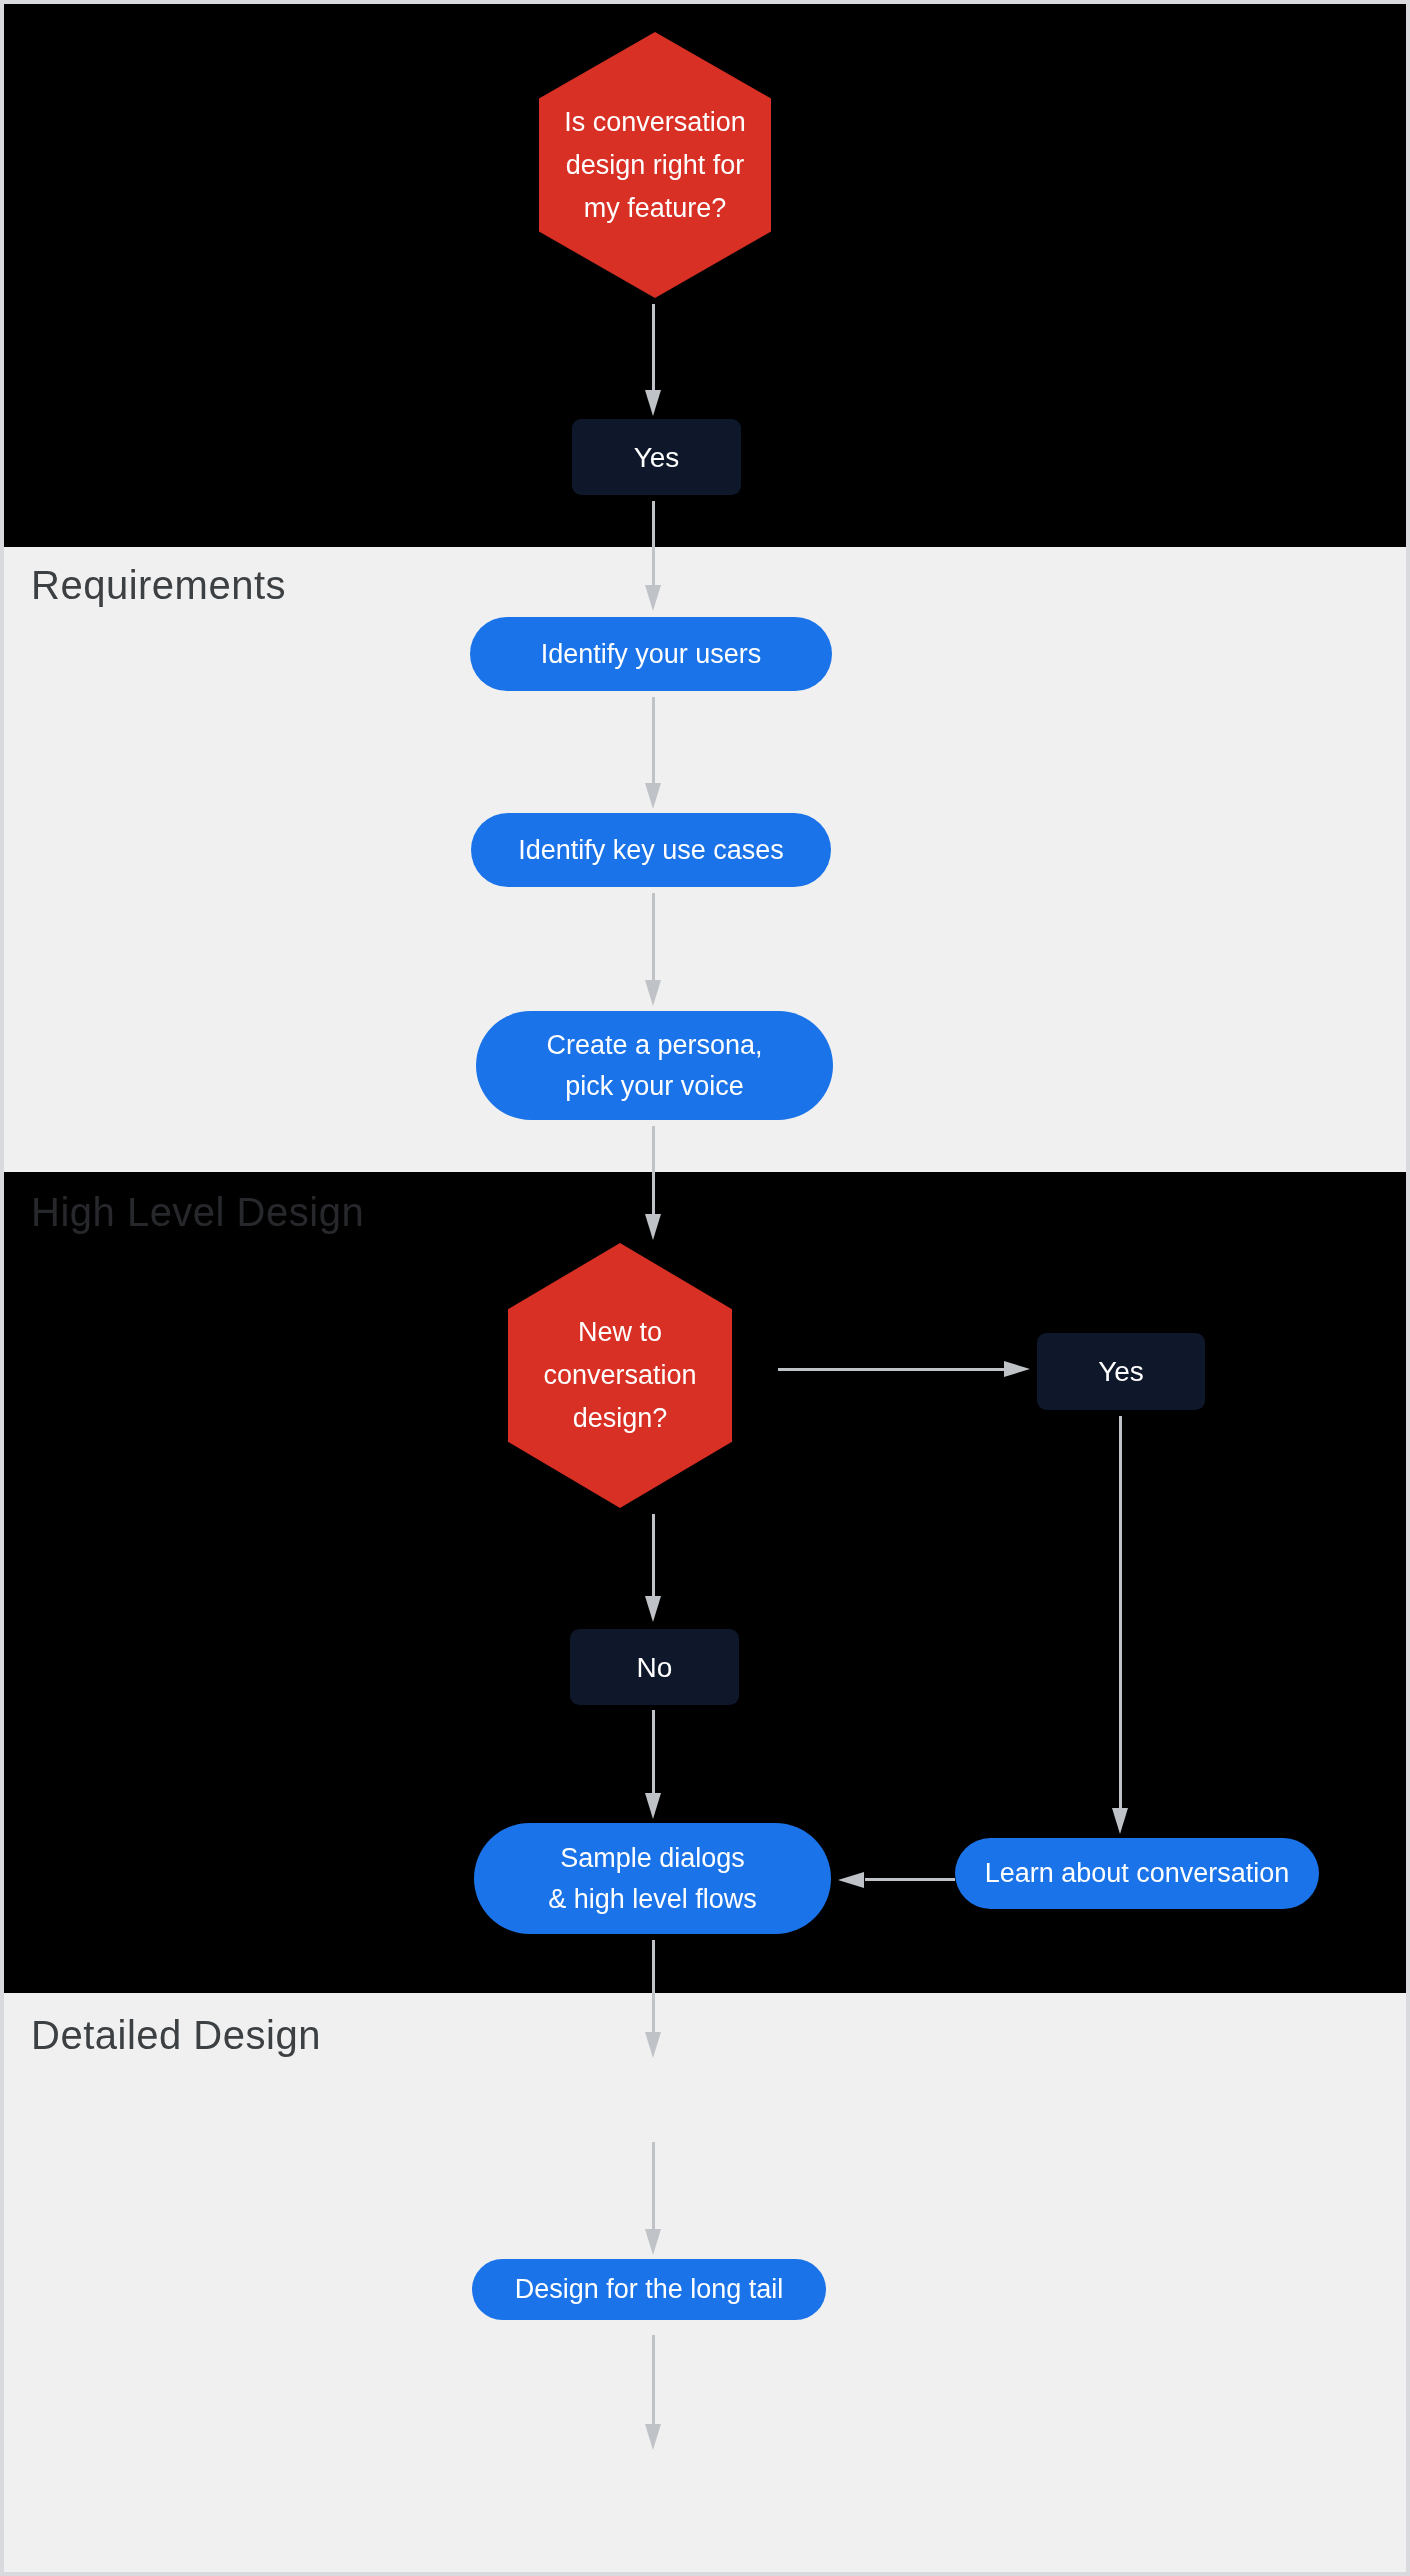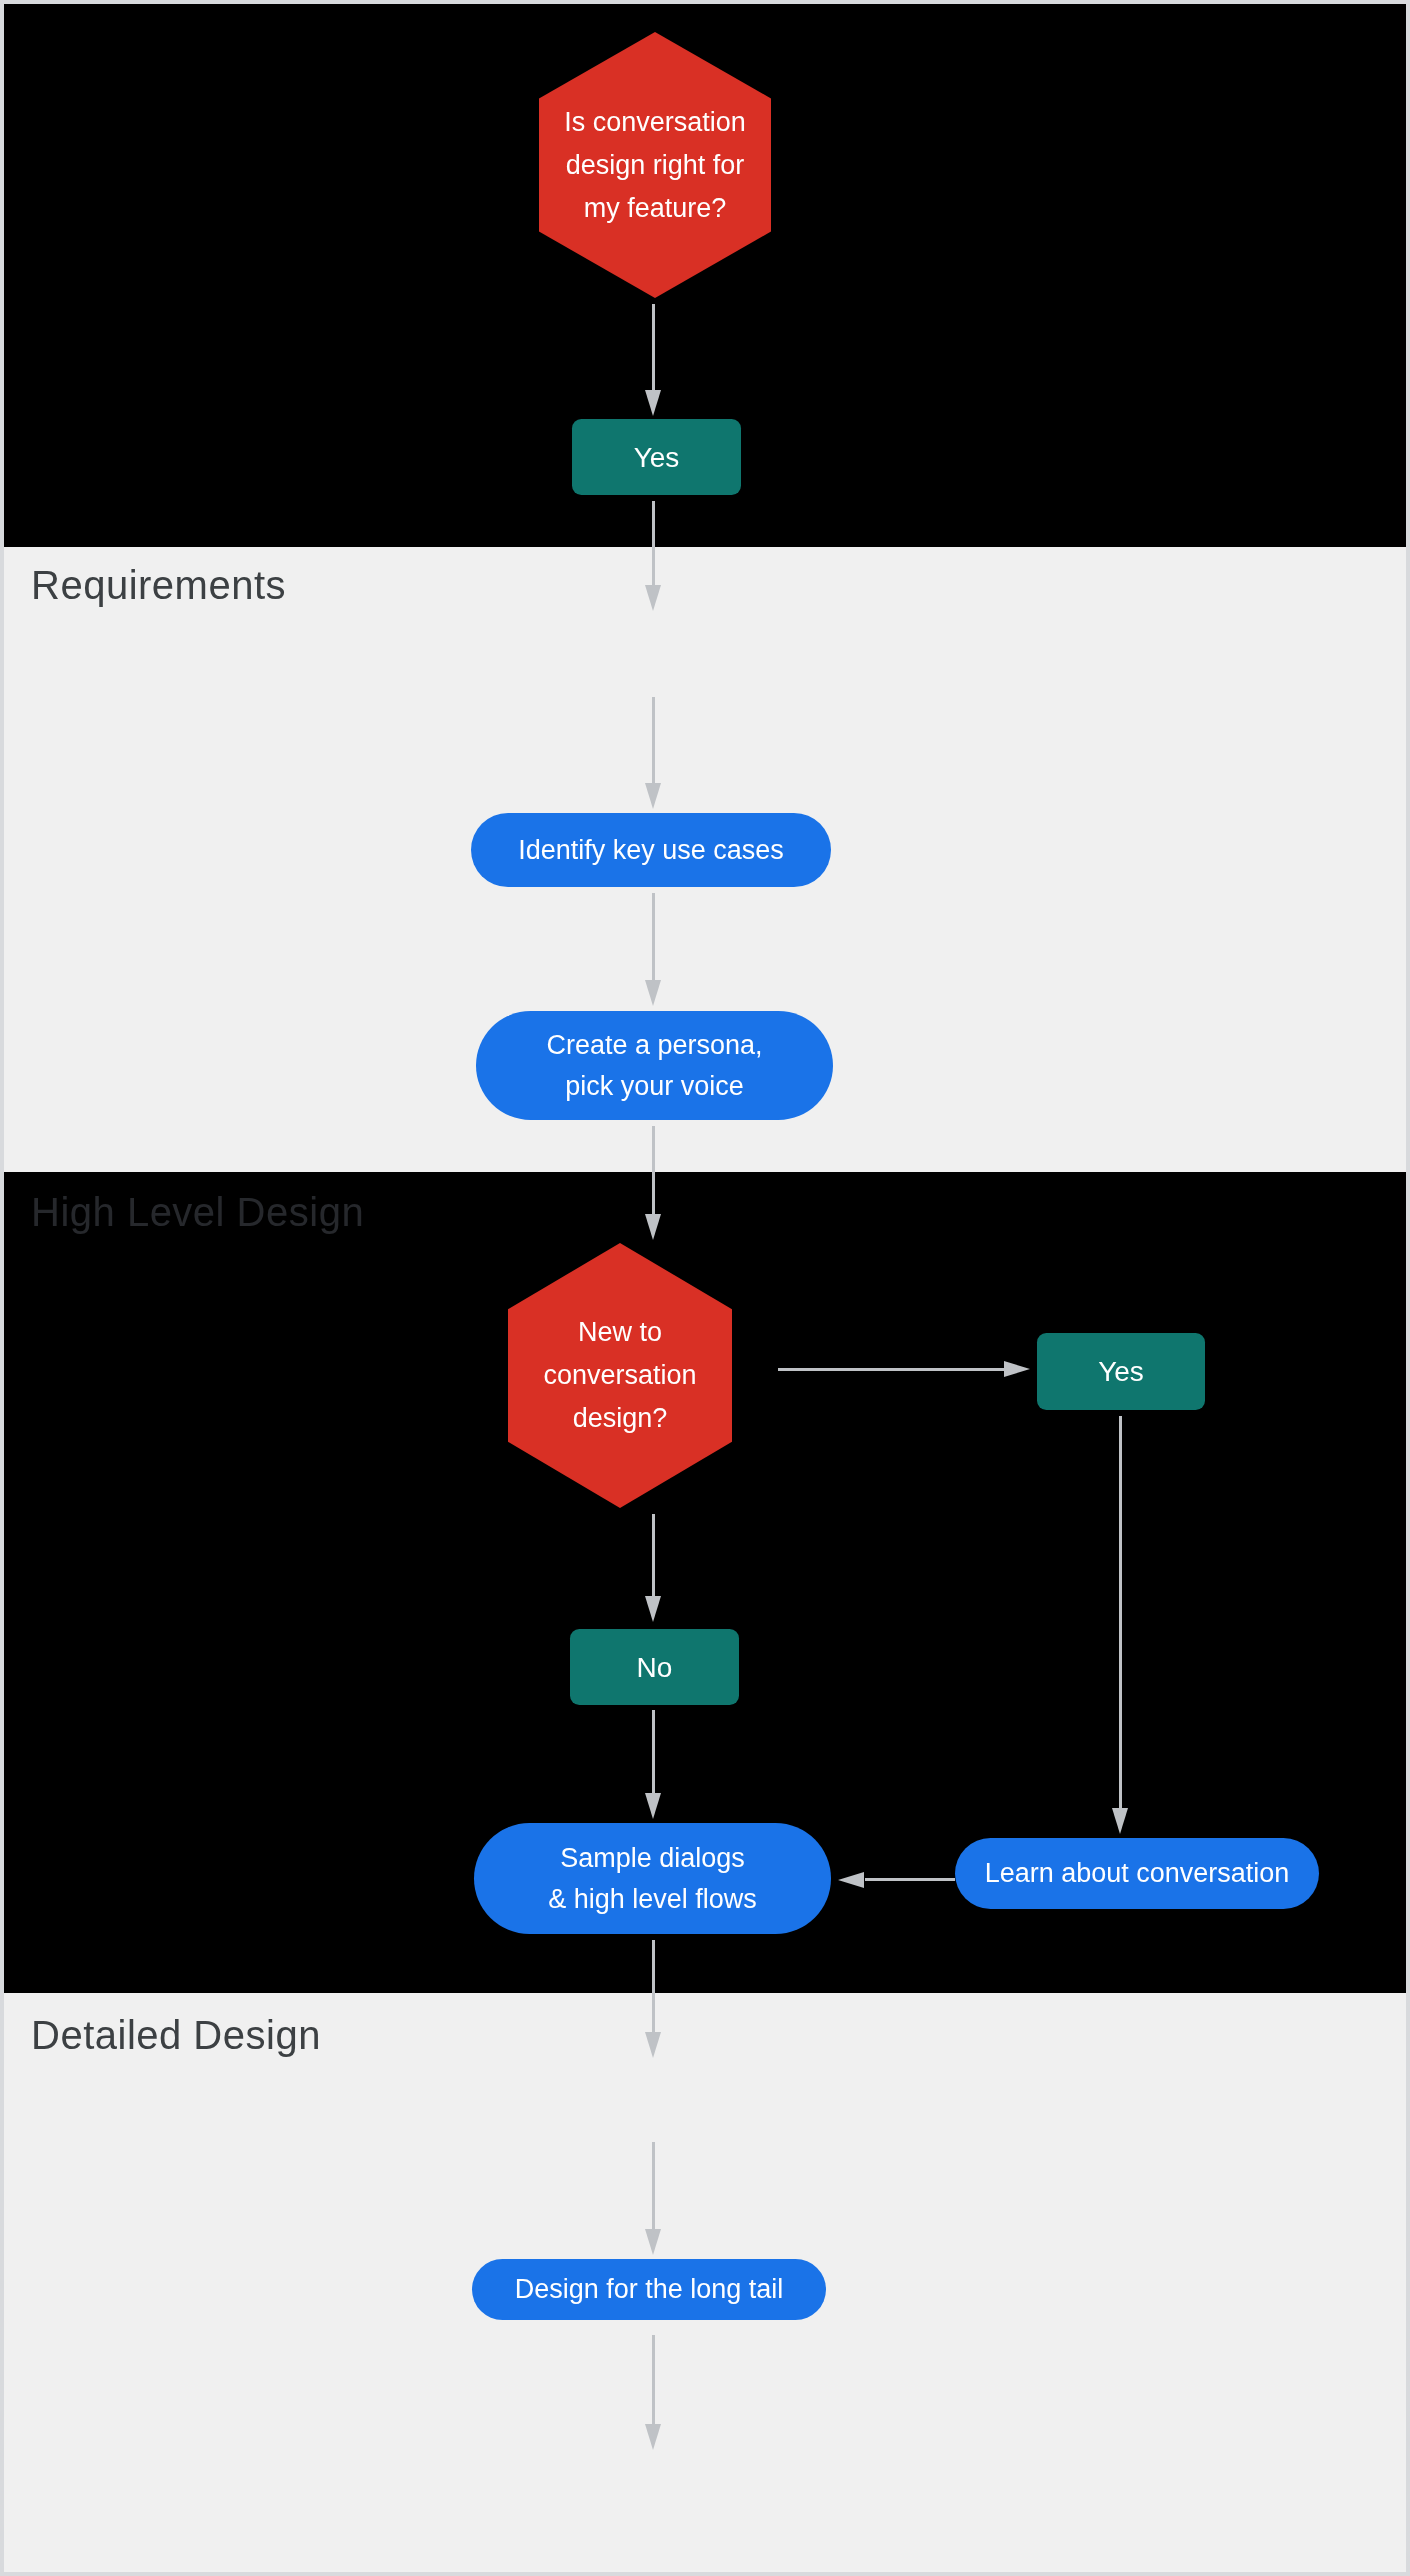--- a/index.html
+++ b/index.html
@@ -32,21 +32,21 @@
   .node {
     position:absolute;
     display:flex; align-items:center; justify-content:center;
     text-align:center;
     color:#FFFFFF;
     font-size:27px; line-height:41px; font-weight:500;
     white-space:pre-line;
     z-index:20;
   }
   .pill   { background:#1A73E8; }
-  .answer { background:#0f766e; border-radius:9.3px; font-size:28px; }
+  .answer { background:#0f172a; border-radius:9.3px; font-size:28px; }
   .decision {
     background:#D93025;
     clip-path:polygon(50% 0%, 100% 25%, 100% 75%, 50% 100%, 0% 75%, 0% 25%);
     line-height:43px;
   }
 
   .vline { position:absolute; width:2.8px;  background:#BFC2C6; z-index:10; }
   .hline { position:absolute; height:2.8px; background:#BFC2C6; z-index:10; }
   .ahead-down {
     position:absolute; width:0; height:0; z-index:10;
@@ -116,20 +116,21 @@
 
   <div class="vline" style="left:652px;top:2335px;height:91px"></div>
   <div class="ahead-down" style="left:645px;top:2424px"></div>
 
   <div class="node decision" style="left:539px;top:32px;width:232px;height:266px">Is conversation
 design right for
 my feature?</div>
 
   <div class="node answer" style="left:572px;top:419px;width:169px;height:76px">Yes</div>
 
+  <div class="node pill" style="left:470px;top:617px;width:362px;height:74px;border-radius:37px">Identify your users</div>
 
   <div class="node pill" style="left:471px;top:813px;width:360px;height:74px;border-radius:37px">Identify key use cases</div>
 
   <div class="node pill" style="left:476px;top:1011px;width:357px;height:109px;border-radius:55px">Create a persona,
 pick your voice</div>
 
   <div class="node decision" style="left:508px;top:1243px;width:224px;height:265px">New to
 conversation
 design?</div>
 

